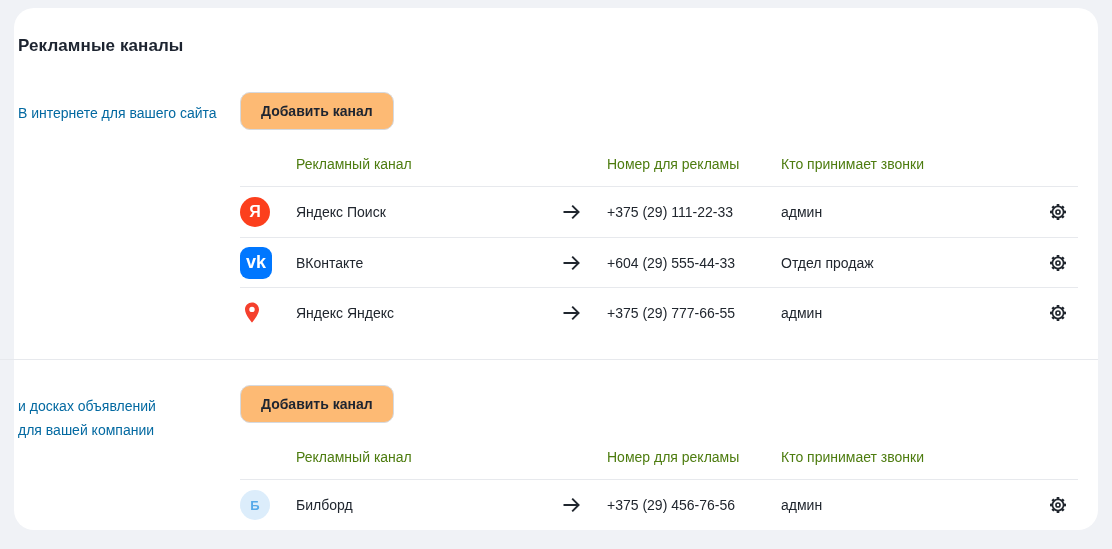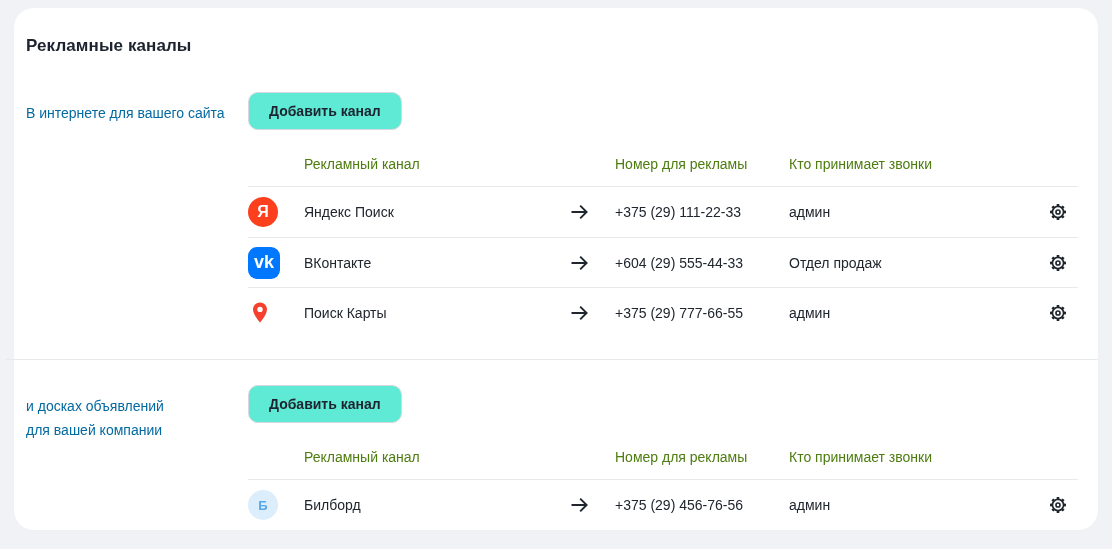--- a/index.html
+++ b/index.html
@@ -9,21 +9,21 @@
     background: #F0F2F6;
     font-family: "Liberation Sans", sans-serif;
     color: #20262E;
     overflow: hidden;
   }
   .card {
     margin: 8px 14px;
     height: 522px;
     background: #FFFFFF;
     border-radius: 20px;
-    padding: 20px 20px 0 12px;
+    padding: 20px 20px 0 4px;
   }
   .page-title {
     font-size: 17px;
     font-weight: 700;
     color: #1D2430;
     margin: 8px 0 0 0;
     letter-spacing: 0.1px;
   }
   .section { display: flex; margin-top: 36px; }
   .section-label {
@@ -33,21 +33,21 @@
     font-size: 14px;
     color: #0369a1;
     line-height: 24px;
   }
   .section-label .line { line-height: 24px; }
   .section-main { flex: 1; min-width: 0; }
   .add-btn {
     display: inline-block;
     height: 38px;
     padding: 0 20px;
-    background: #5eead4;
+    background: #fdba74;
     border: 1px solid #D5D9DF;
     border-radius: 10px;
     font-family: "Liberation Sans", sans-serif;
     font-size: 14px;
     font-weight: 700;
     color: #1D2430;
     cursor: pointer;
   }
   .table { margin-top: 12px; }
   .grid {
@@ -168,21 +168,21 @@
       </svg>
     </div>
   </div>
 
   <div class="grid trow">
     <div class="cell icon-cell">
                 <svg width="24" height="25" viewBox="0 0 24 24" fill="#F5402D">
                   <path d="M12 2C8.13 2 5 5.13 5 9c0 5.25 7 13 7 13s7-7.75 7-13c0-3.87-3.13-7-7-7zm0 9.6a2.7 2.7 0 1 1 0-5.4 2.7 2.7 0 0 1 0 5.4z"></path>
                 </svg>
               </div>
-    <div class="cell name-cell">Поиск Карты</div>
+    <div class="cell name-cell">Яндекс Яндекс</div>
     <div class="cell arrow-cell">
       <svg width="24" height="24" viewBox="0 0 24 24">
         <path d="M4.5 12h14.2M13.2 5.6l6.4 6.4-6.4 6.4" fill="none" stroke="#20262E" stroke-width="1.9" stroke-linecap="butt" stroke-linejoin="miter"></path>
       </svg>
     </div>
     <div class="cell phone-cell">+375 (29) 777-66-55</div>
     <div class="cell who-cell">админ</div>
     <div class="cell gear-cell">
       <svg width="22" height="22" viewBox="0 0 24 24">
         <g stroke="#20262E" fill="none">

